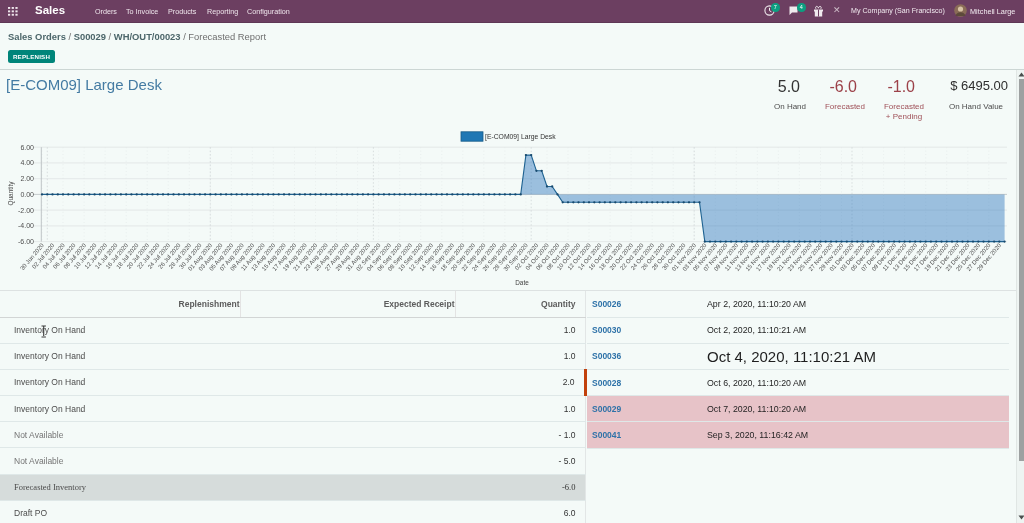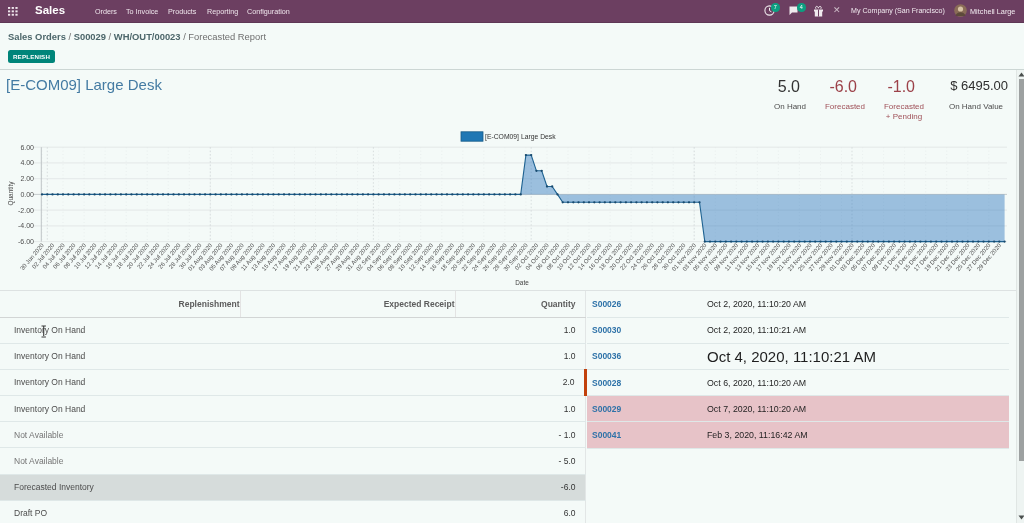--- a/index.html
+++ b/index.html
@@ -456,61 +456,61 @@
       <tr style="">
         <td style="padding-left:14px;color:#757575;font-weight:400">Not Available</td>
         <td></td>
         <td style="text-align:right;padding-right:9px;color:#333;border-right:1px solid #e2e6e6">- 1.0</td>
       </tr>
       <tr style="">
         <td style="padding-left:14px;color:#757575;font-weight:400">Not Available</td>
         <td></td>
         <td style="text-align:right;padding-right:9px;color:#333;border-right:1px solid #e2e6e6">- 5.0</td>
       </tr>
-      <tr style="background:#d6dcdb;">
+      <tr style="background:#d6dcdb;font-family:Liberation Serif, serif;">
         <td style="padding-left:14px;color:#4c4c4c;font-weight:400">Forecasted Inventory</td>
         <td></td>
         <td style="text-align:right;padding-right:9px;color:#333;border-right:1px solid #e2e6e6">-6.0</td>
       </tr>
       <tr style="">
         <td style="padding-left:14px;color:#4c4c4c;font-weight:400">Draft PO</td>
         <td></td>
         <td style="text-align:right;padding-right:9px;color:#333;border-right:1px solid #e2e6e6">6.0</td>
       </tr>
 </tbody>
   </table>
 <table class="tb" style="position:absolute;left:587px;top:291px;width:422px">
 <colgroup>
       <col style="width:113px">
       <col style="width:309px">
     </colgroup>
 <tbody>
 <tr style="">
         <td style="padding-left:5px"><span style="color:#2e72a8;font-weight:700">S00026</span></td>
-        <td style="padding-left:7px;color:#1f1f1f;font-size:8.8px">Oct 2, 2020, 11:10:20 AM</td>
+        <td style="padding-left:7px;color:#1f1f1f;font-size:8.8px">Apr 2, 2020, 11:10:20 AM</td>
       </tr>
       <tr style="">
         <td style="padding-left:5px"><span style="color:#2e72a8;font-weight:700">S00030</span></td>
         <td style="padding-left:7px;color:#1f1f1f;font-size:8.8px">Oct 2, 2020, 11:10:21 AM</td>
       </tr>
       <tr style="">
         <td style="padding-left:5px"><span style="color:#2e72a8;font-weight:700">S00036</span></td>
         <td style="padding-left:7px;color:#1f1f1f;font-size:15px">Oct 4, 2020, 11:10:21 AM</td>
       </tr>
       <tr style="">
         <td style="padding-left:5px"><span style="color:#2e72a8;font-weight:700">S00028</span></td>
         <td style="padding-left:7px;color:#1f1f1f;font-size:8.8px">Oct 6, 2020, 11:10:20 AM</td>
       </tr>
       <tr style="background:#e7c3c8;border-bottom:1px dotted #f2dee1;">
         <td style="padding-left:5px"><span style="color:#2e72a8;font-weight:700">S00029</span></td>
         <td style="padding-left:7px;color:#1f1f1f;font-size:8.8px">Oct 7, 2020, 11:10:20 AM</td>
       </tr>
       <tr style="background:#e7c3c8;border-bottom:1px dotted #f2dee1;">
         <td style="padding-left:5px"><span style="color:#2e72a8;font-weight:700">S00041</span></td>
-        <td style="padding-left:7px;color:#1f1f1f;font-size:8.8px">Feb 3, 2020, 11:16:42 AM</td>
+        <td style="padding-left:7px;color:#1f1f1f;font-size:8.8px">Sep 3, 2020, 11:16:42 AM</td>
       </tr>
 </tbody>
   </table>
 <svg style="position:absolute;left:40px;top:325px" width="9" height="13" viewBox="0 0 9 13">
     <path d="M1.5 1 h2.2 M3.7 1 h2.2 M3.7 1 v10 M1.5 12 h2.2 M3.7 12 h2.2" stroke="#3a3a3a" stroke-width="1.1" fill="none"></path>
   </svg>
 <div style="position:absolute;left:1016px;top:70px;width:8px;height:453px;background:#eef4f2;border-left:1px solid #e0e6e4">
 <svg style="position:absolute;left:1px;top:2px" width="7" height="5" viewBox="0 0 7 5">
       <path d="M3.5 0.5 L6.5 4.5 L0.5 4.5 Z" fill="#4a4f4e"></path>
     </svg>

